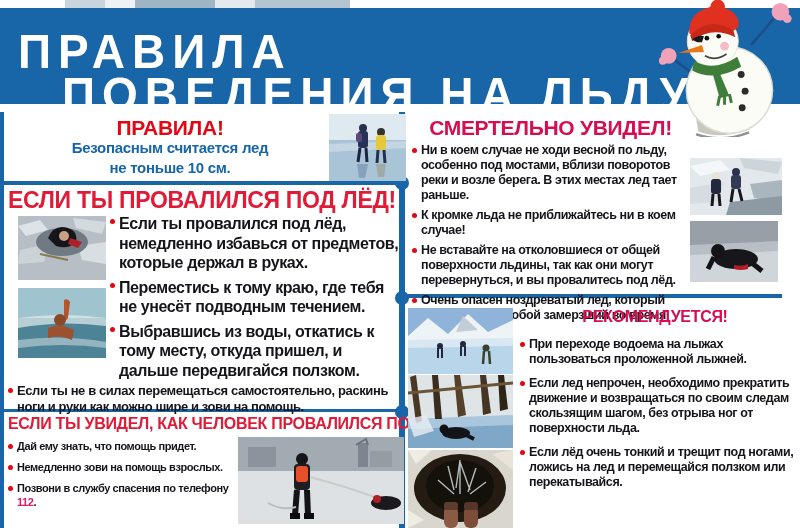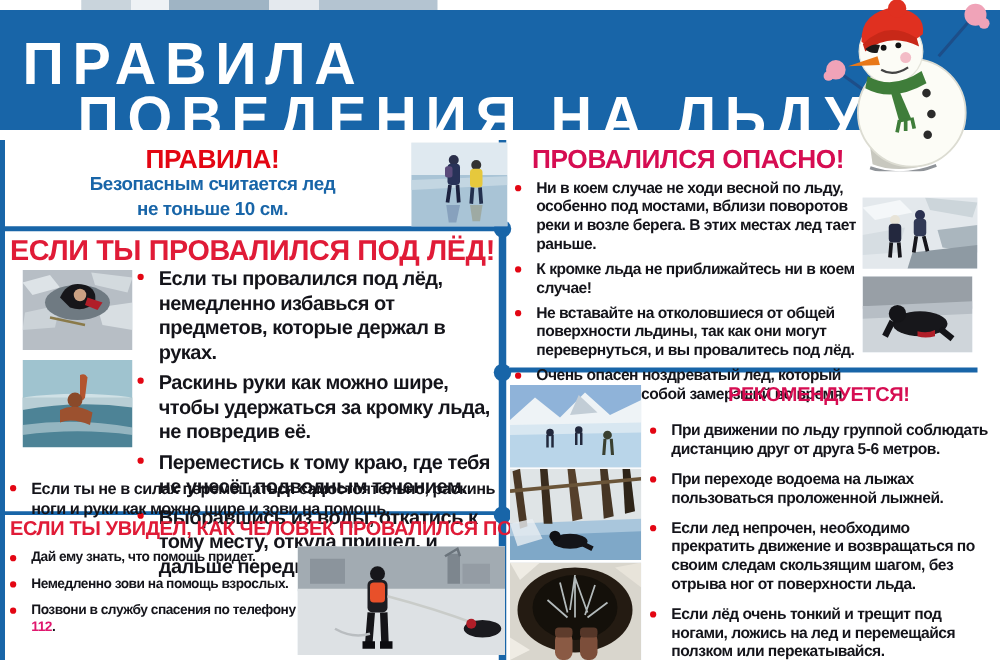--- a/index.html
+++ b/index.html
@@ -31,21 +31,21 @@
   #attention-title{left:10px;top:117px;width:320px;text-align:center;font-size:21px;color:var(--red)}
   .att-line{left:10px;width:320px;text-align:center;font-weight:bold;font-size:15px;color:var(--blue);letter-spacing:-0.3px}
   #att-line1{top:139px}
   #att-line2{top:159px}
   #fell-title{left:8px;top:189px;font-size:23px;color:var(--titlered)}
   #witness-title{left:8px;top:416px;font-size:16px;color:var(--titlered)}
   #deadly-title{left:408px;top:117px;width:285px;text-align:center;font-size:21px;color:var(--crimson)}
   #reco-title{left:515px;top:309px;width:280px;text-align:center;font-size:16px;color:var(--crimson)}
   
   .blist{display:flex;flex-direction:column}
-  .b{display:flex;gap:12px;margin-bottom:5px}
+  .b{display:flex;gap:4px;margin-bottom:5px}
   .dot{flex:none;width:5px;height:5px;border-radius:50%;background:var(--red);margin-top:5px}
   .btxt{font-weight:bold;color:var(--ink);letter-spacing:-0.4px}
   #fell-list{left:110px;top:214px;width:293px}
   #fell-list .btxt{font-size:16px;line-height:1.22}
   #fell-wide{left:8px;top:383px;width:395px}
   #fell-wide .btxt{font-size:13px;line-height:1.22}
   #witness-list{left:8px;top:439px;width:230px}
   #witness-list .btxt{font-size:11px;line-height:1.28}
   #witness-list .b{margin-bottom:7px}
   #deadly-list{left:412px;top:143px;width:277px}
@@ -166,24 +166,20 @@
       <path d="M30 40 Q42 34 56 42 L54 52 Q40 46 30 50 Z" fill="#9c512f"></path>
     </svg>
   </div>
   <div class="abs blist" id="fell-list">
     <div class="b">
         <span class="dot"></span>
         <span class="btxt">Если ты провалился под лёд, немедленно избавься от предметов, которые держал в руках.</span>
       </div>
     <div class="b">
         <span class="dot"></span>
-        <span class="btxt">Раскинь руки как можно шире, чтобы удержаться за кромку льда, не повредив её.</span>
-      </div>
-    <div class="b">
-        <span class="dot"></span>
         <span class="btxt">Переместись к тому краю, где тебя не унесёт подводным течением.</span>
       </div>
     <div class="b">
         <span class="dot"></span>
         <span class="btxt">Выбравшись из воды, откатись к тому месту, откуда пришел, и дальше передвигайся ползком.</span>
       </div>
   </div>
   <div class="abs b" id="fell-wide">
       <span class="dot"></span>
       <span class="btxt">Если ты не в силах перемещаться самостоятельно, раскинь ноги и руки как можно шире и зови на помощь.</span>
@@ -218,21 +214,21 @@
       <path d="M59 53 L57 78 M69 53 L70 78" stroke="#141418" stroke-width="6"></path>
       <rect x="52" y="76" width="10" height="6" fill="#0c0c10"></rect>
       <rect x="66" y="76" width="10" height="6" fill="#0c0c10"></rect>
       <path d="M72 40 Q110 50 142 62" stroke="#c9ccc9" stroke-width="2" fill="none"></path>
       <path d="M30 66 Q44 74 58 70" stroke="#b9bdc0" stroke-width="2" fill="none"></path>
       <ellipse cx="148" cy="66" rx="15" ry="7" fill="#1a1a1e"></ellipse>
       <circle cx="139" cy="62" r="4" fill="#b01e28"></circle>
     </svg>
   </div>
 
-  <div class="abs sec-title" id="deadly-title">ПРОВАЛИЛСЯ ОПАСНО!</div>
+  <div class="abs sec-title" id="deadly-title">СМЕРТЕЛЬНО УВИДЕЛ!</div>
   <div class="abs blist" id="deadly-list">
     <div class="b">
         <span class="dot"></span>
         <span class="btxt">Ни в коем случае не ходи весной по льду, особенно под мостами, вблизи поворотов реки и возле берега. В этих местах лед тает раньше.</span>
       </div>
     <div class="b">
         <span class="dot"></span>
         <span class="btxt">К кромке льда не приближайтесь ни в коем случае!</span>
       </div>
     <div class="b">
@@ -268,24 +264,20 @@
       <ellipse cx="46" cy="38" rx="22" ry="10" fill="#17171b"></ellipse>
       <circle cx="28" cy="30" r="7" fill="#141418"></circle>
       <path d="M24 36 L18 48" stroke="#141418" stroke-width="5"></path>
       <path d="M62 42 L72 50" stroke="#141418" stroke-width="5"></path>
       <path d="M44 44 Q52 46 58 43 L58 48 Q50 50 44 48 Z" fill="#b01e28"></path>
     </svg>
   </div>
 
   <div class="abs sec-title" id="reco-title">РЕКОМЕНДУЕТСЯ!</div>
   <div class="abs blist" id="reco-list">
-    <div class="b">
-        <span class="dot"></span>
-        <span class="btxt">При движении по льду группой соблюдать дистанцию друг от друга 5-6 метров.</span>
-      </div>
     <div class="b">
         <span class="dot"></span>
         <span class="btxt">При переходе водоема на лыжах пользоваться проложенной лыжней.</span>
       </div>
     <div class="b">
         <span class="dot"></span>
         <span class="btxt">Если лед непрочен, необходимо прекратить движение и возвращаться по своим следам скользящим шагом, без отрыва ног от поверхности льда.</span>
       </div>
     <div class="b">
         <span class="dot"></span>

